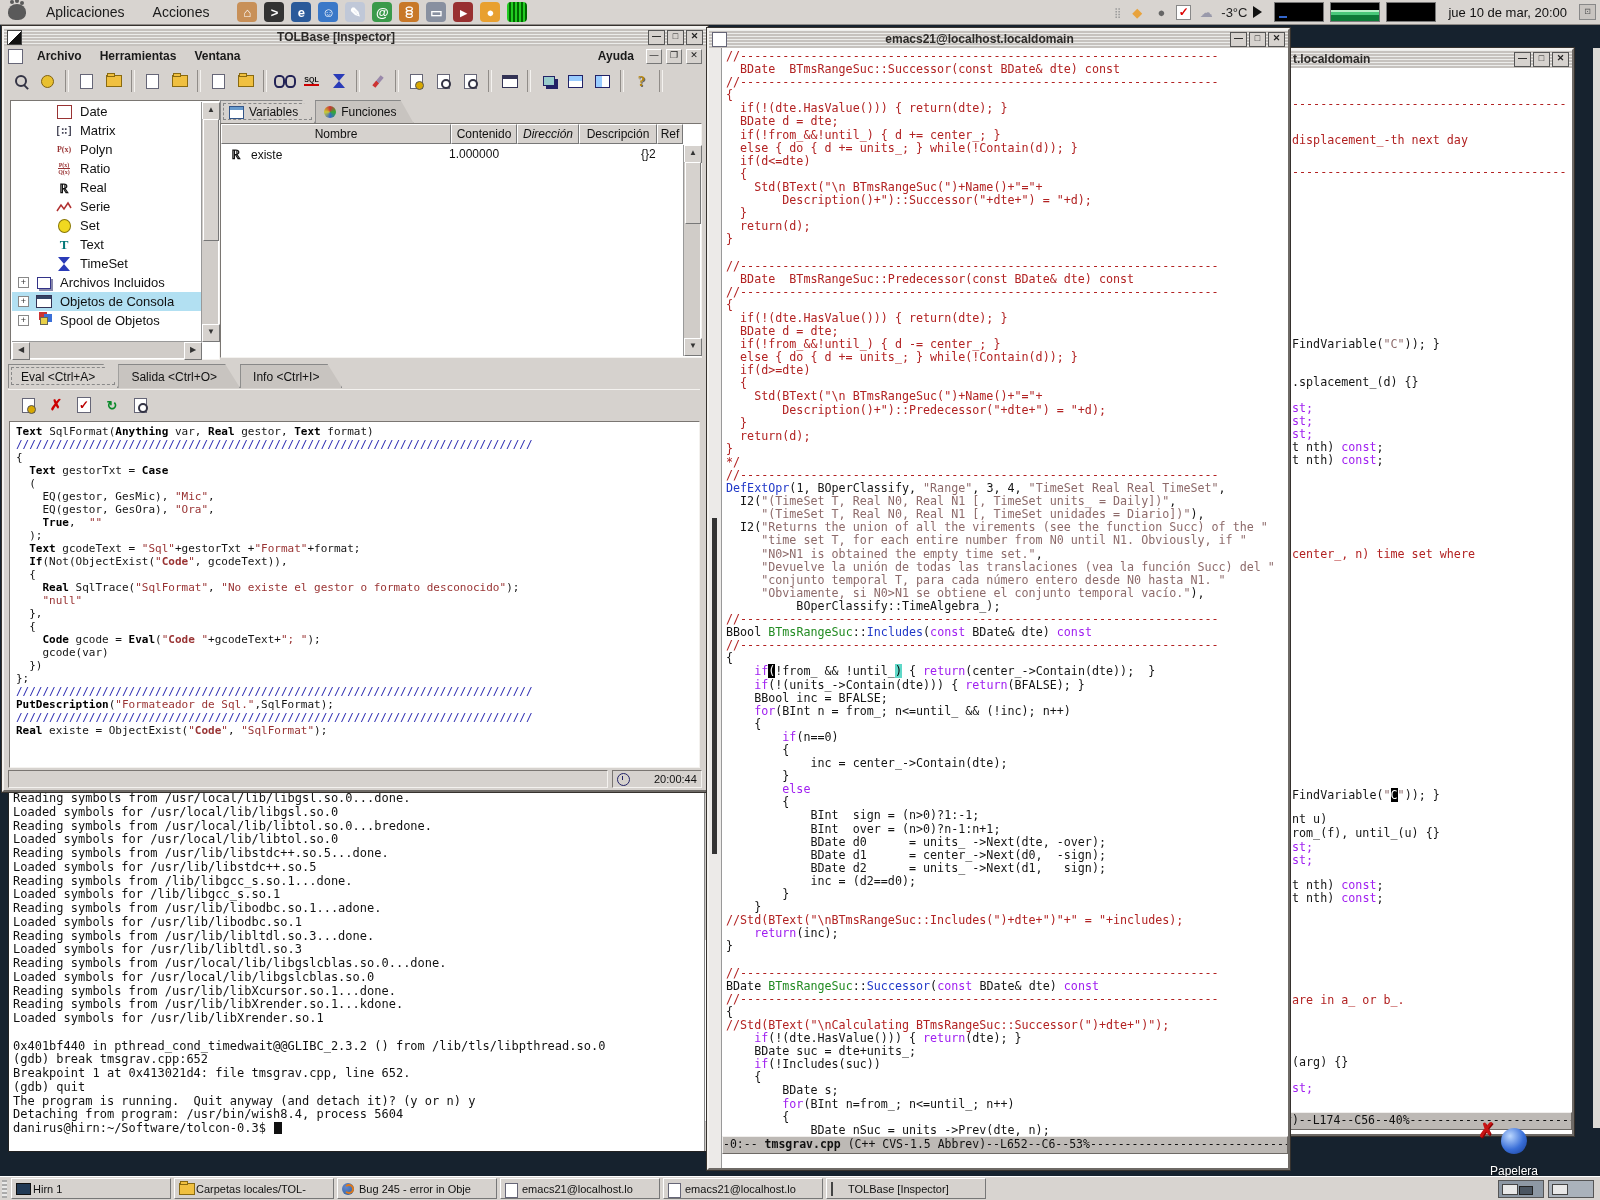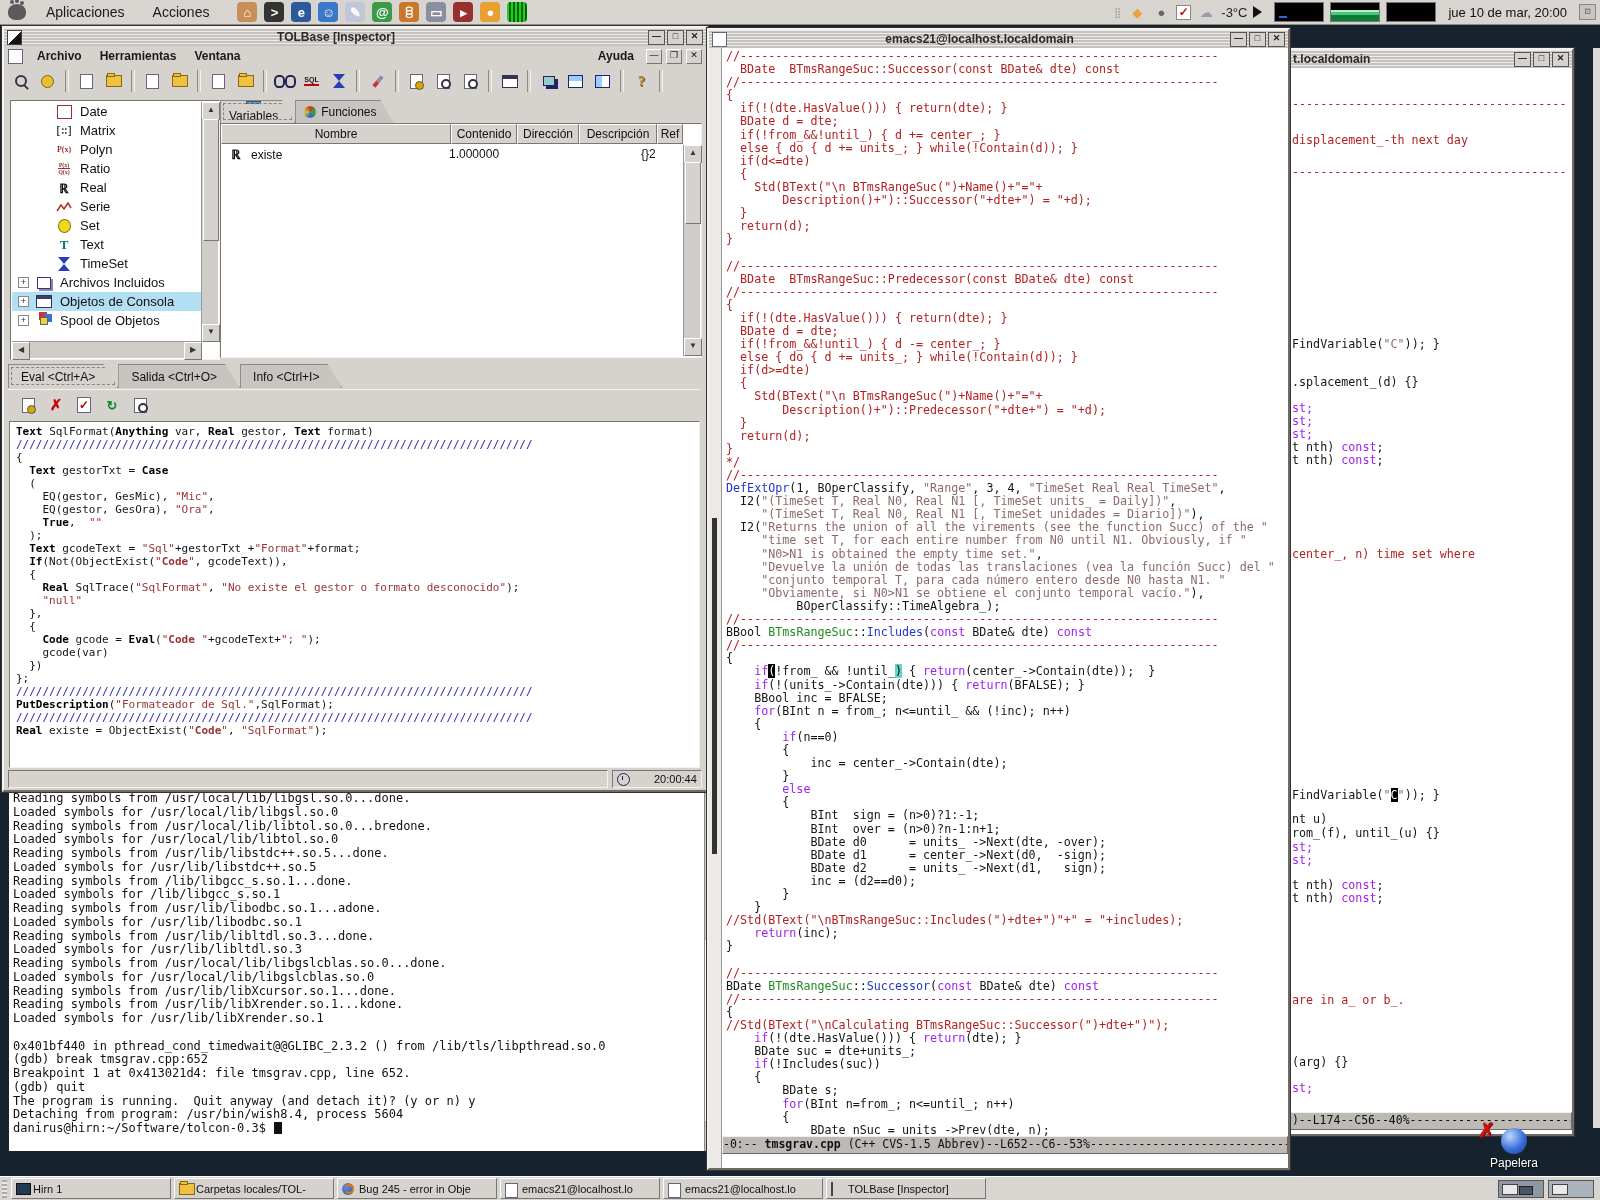--- a/index.html
+++ b/index.html
@@ -62,21 +62,21 @@
   .vsb{position:absolute;right:1px;top:1px;bottom:17px;width:16px;background:#d0ccc8;border-left:1px solid #999;}
   .hsb{position:absolute;left:1px;right:17px;bottom:1px;height:16px;background:#d0ccc8;border-top:1px solid #999;}
   .sbb{position:absolute;width:16px;height:16px;background:#d6d2ce;border:1px solid;border-color:#fff #777 #777 #fff;
        font-size:8px;line-height:14px;text-align:center;color:#333;}
   .thumbv{position:absolute;left:1px;width:14px;background:#d6d2ce;border:1px solid;border-color:#fff #777 #777 #fff;}
   .rightpane{position:absolute;left:216px;top:72px;width:482px;height:258px;}
   .tabs{display:flex;height:23px;align-items:flex-end;}
   .tab{height:22px;display:flex;align-items:center;gap:5px;padding:0 16px 0 8px;font-size:12px;color:#111;
        background:#c8c4c0;border:1px solid #888;border-bottom:none;
        clip-path:polygon(0 0,calc(100% - 13px) 0,100% 100%,0 100%);}
-  .tab.active{background:#d6d2ce;outline:1px dashed #888;outline-offset:-4px;flex-direction:column;}
+  .tab.active{background:#d6d2ce;outline:1px dashed #888;outline-offset:-4px;}
   .tablebox{position:absolute;left:0;top:23px;right:0;bottom:0;background:#fff;}
   .thead{display:flex;height:20px;}
   .th{background:#d6d2ce;border:1px solid;border-color:#fff #777 #777 #fff;font-size:12px;color:#111;
       display:flex;align-items:center;justify-content:center;overflow:hidden;white-space:nowrap;flex:none;}
   .trowdata{display:flex;height:20px;font-size:12px;color:#111;align-items:center;}
   .td{flex:none;overflow:hidden;white-space:nowrap;}
   .tabs2{position:absolute;left:4px;top:336px;display:flex;height:24px;align-items:flex-end;}
   .tab2{height:23px;display:flex;align-items:center;padding:0 22px 0 12px;font-size:12px;color:#111;
        background:#c8c4c0;border:1px solid #888;border-bottom:none;
        clip-path:polygon(0 0,calc(100% - 15px) 0,100% 100%,0 100%);}
@@ -136,21 +136,21 @@
         padding:0 4px;gap:4px;overflow:hidden;white-space:nowrap;flex:none;}
   .tkicon{width:13px;height:11px;flex:none;}
   .ws{width:44px;height:16px;border:1px solid #555;background:#8d98a4;position:relative;margin-left:4px;}
   .ws::before{content:"";position:absolute;left:3px;top:3px;width:14px;height:9px;background:#e8e8e8;border:1px solid #444;}
   .ws.cur::after{content:"";position:absolute;left:20px;top:5px;width:12px;height:7px;background:#4a5561;border:1px solid #222;}
   .ws.other{background:#aab2bb;}
   
   .trash{position:absolute;left:1484px;top:1128px;width:60px;text-align:center;z-index:5;}
   .trashball{width:26px;height:26px;margin:0 auto;border-radius:50%;
         background:radial-gradient(circle at 9px 8px,#bcd8ff,#3a6fd8 55%,#143a90);}
-  .trashlabel{color:#fff;font-size:12px;text-shadow:1px 1px 2px #000;margin-top:2px;}
+  .trashlabel{color:#fff;font-size:12px;text-shadow:1px 1px 2px #000;margin-top:10px;}
   .redx{position:absolute;left:1478px;top:1118px;color:#c81414;font-size:20px;font-weight:bold;z-index:6;
         text-shadow:1px 1px 0 #800;}
   .rightstrip{position:absolute;right:0;top:48px;width:7px;height:1080px;background:#dcdad6;z-index:0;}
   
   .i-doc{width:11px;height:13px;background:#fff;border:1px solid #667;display:inline-block;}
   .i-folder{width:14px;height:10px;background:#f0c040;border:1px solid #8a6a10;display:inline-block;position:relative;}
   .i-folder::before{content:"";position:absolute;top:-3px;left:0;width:6px;height:2px;background:#f0c040;border:1px solid #8a6a10;}
   .i-mag{width:8px;height:8px;border:2px solid #334;border-radius:50%;display:inline-block;position:relative;}
   .i-mag::after{content:"";position:absolute;width:6px;height:2px;background:#334;bottom:-3px;right:-4px;transform:rotate(45deg);}
   .i-binoc{width:7px;height:9px;border:2px solid #225;border-radius:40%;display:inline-block;}
@@ -463,21 +463,21 @@
           </span>
           <span class="tab">
             <span class="i-funcs"></span>
             <span>Funciones</span>
           </span>
         </div>
       <div class="tablebox sunken">
         <div class="thead" id="tb-cols">
             <span class="th" style="width: 228px;">Nombre</span>
             <span class="th" style="width: 64px;">Contenido</span>
-            <span class="th" style="width: 60px;">Dirección</span>
+            <span class="th" style="width: 60px; font-style: italic;">Dirección</span>
             <span class="th" style="width: 76px;">Descripción</span>
             <span class="th" style="width: 24px;">Ref</span>
           </div>
         <div id="tb-rows">
             <div class="trowdata">
               <span class="td" style="width: 228px;"><span style="display:inline-block;width:30px;text-align:center;"><span class="i-real">ℝ</span></span><span>existe</span></span>
               <span class="td" style="width: 64px;">1.000000</span>
               <span class="td" style="width: 60px;"></span>
               <span class="td" style="width: 76px; text-align: right;">{}</span>
               <span class="td" style="width: 24px;">2</span>

